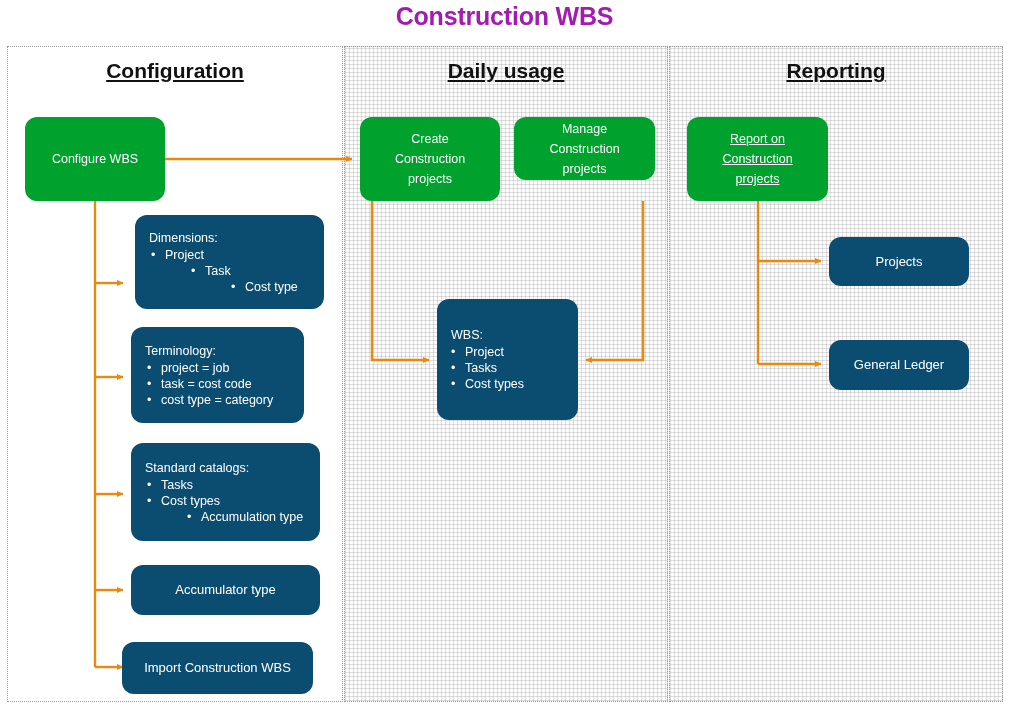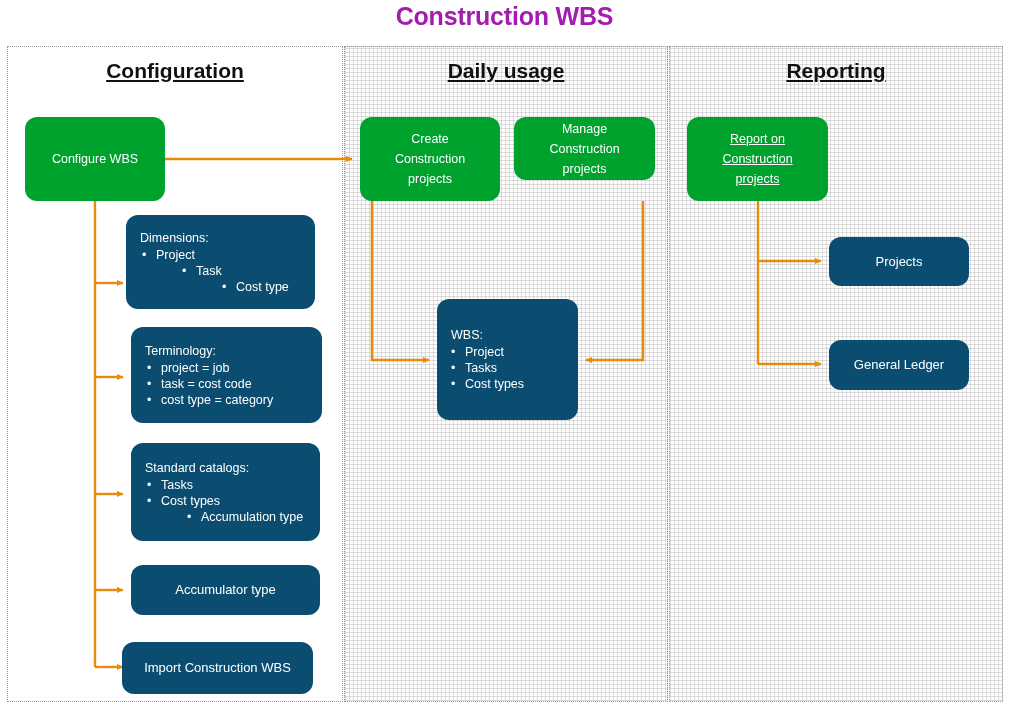--- a/index.html
+++ b/index.html
@@ -99,22 +99,22 @@
   }
   .list-head { margin-bottom: 1px; }
   .list-row { white-space: pre; }
   .lvl1 { padding-left: 2px; }
   .lvl2 { padding-left: 42px; }
   .lvl3 { padding-left: 82px; }
   .bul  { display: inline-block; width: 14px; }
 
   
   #node-configure-wbs   { left: 25px;  top: 117px; width: 140px; height: 84px; }
-  #node-dimensions      { left: 126px; top: 215px; width: 189px; height: 94px; }
-  #node-terminology     { left: 131px; top: 327px; width: 191px; height: 96px; }
+  #node-dimensions      { left: 135px; top: 215px; width: 189px; height: 94px; }
+  #node-terminology     { left: 131px; top: 327px; width: 173px; height: 96px; }
   #node-standard-catalogs { left: 131px; top: 443px; width: 189px; height: 98px; }
   #node-accumulator     { left: 131px; top: 565px; width: 189px; height: 50px; }
   #node-import-wbs      { left: 122px; top: 642px; width: 191px; height: 52px; }
 
   #node-create-projects  { left: 360px; top: 117px; width: 140px; height: 84px; }
   #node-manage-projects  { left: 514px; top: 117px; width: 141px; height: 63px; }
   #node-wbs              { left: 437px; top: 299px; width: 141px; height: 121px; }
 
   #node-report-projects  { left: 687px; top: 117px; width: 141px; height: 84px; text-decoration: underline; }
   #node-projects         { left: 829px; top: 237px; width: 140px; height: 49px; }

